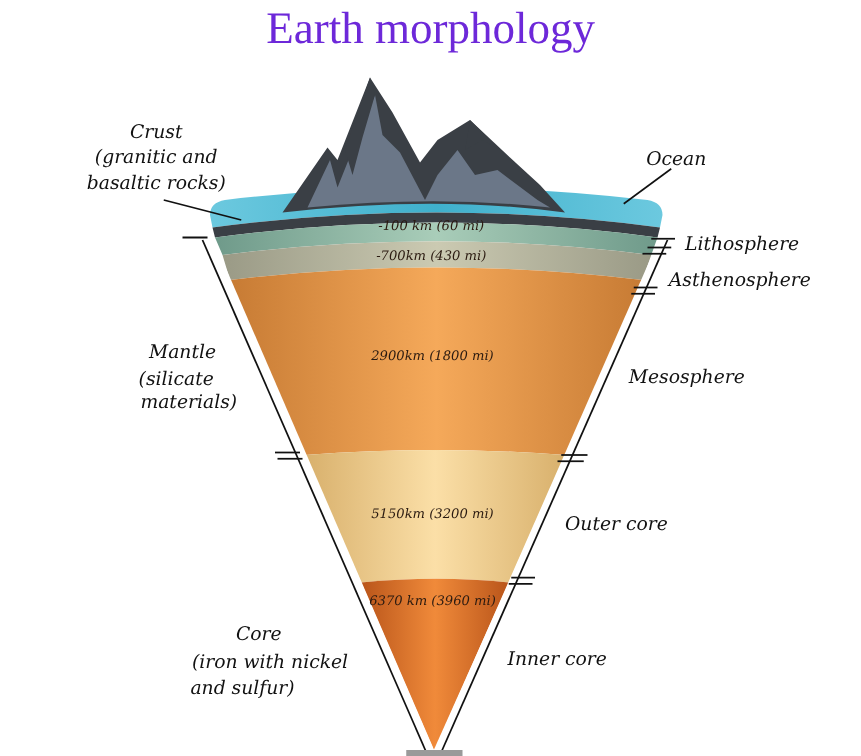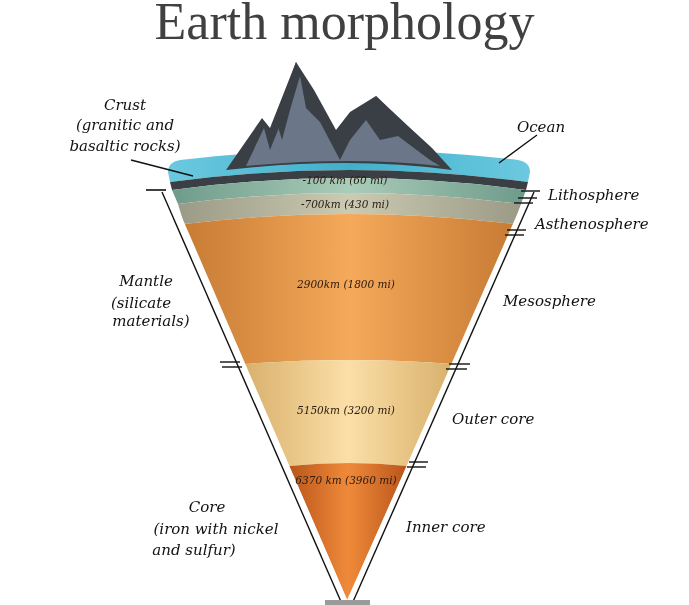--- a/index.html
+++ b/index.html
@@ -1,17 +1,17 @@
 <!DOCTYPE html>
 <html><head>
 <meta charset="utf-8">
 <style>
   html, body { margin: 0; padding: 0; background: #ffffff; }
   body { width: 689px; height: 605px; position: relative; overflow: hidden; font-family: "DejaVu Serif", serif; }
-  .title { position: absolute; left: 0; top: 0; width: 689px; text-align: center; font-family: "Liberation Serif", serif; font-size: 52px; line-height: 44px; color: #404040; }
+  .title { position: absolute; left: 0; top: 0; width: 689px; text-align: center; font-family: "Liberation Serif", serif; font-size: 36px; line-height: 44px; color: #6d28d9; }
   svg { position: absolute; left: 0; top: 0; }
   .lbl { font-family: "DejaVu Serif", serif; font-style: italic; font-size: 15px; fill: #111; }
   .depth { font-family: "DejaVu Serif", serif; font-style: italic; font-size: 10.5px; fill: #2a1a10; }
 </style>
 </head>
 <body>
 
 <div class="title">Earth morphology</div>
 
 <svg width="689" height="605" viewBox="0 0 689 605">

